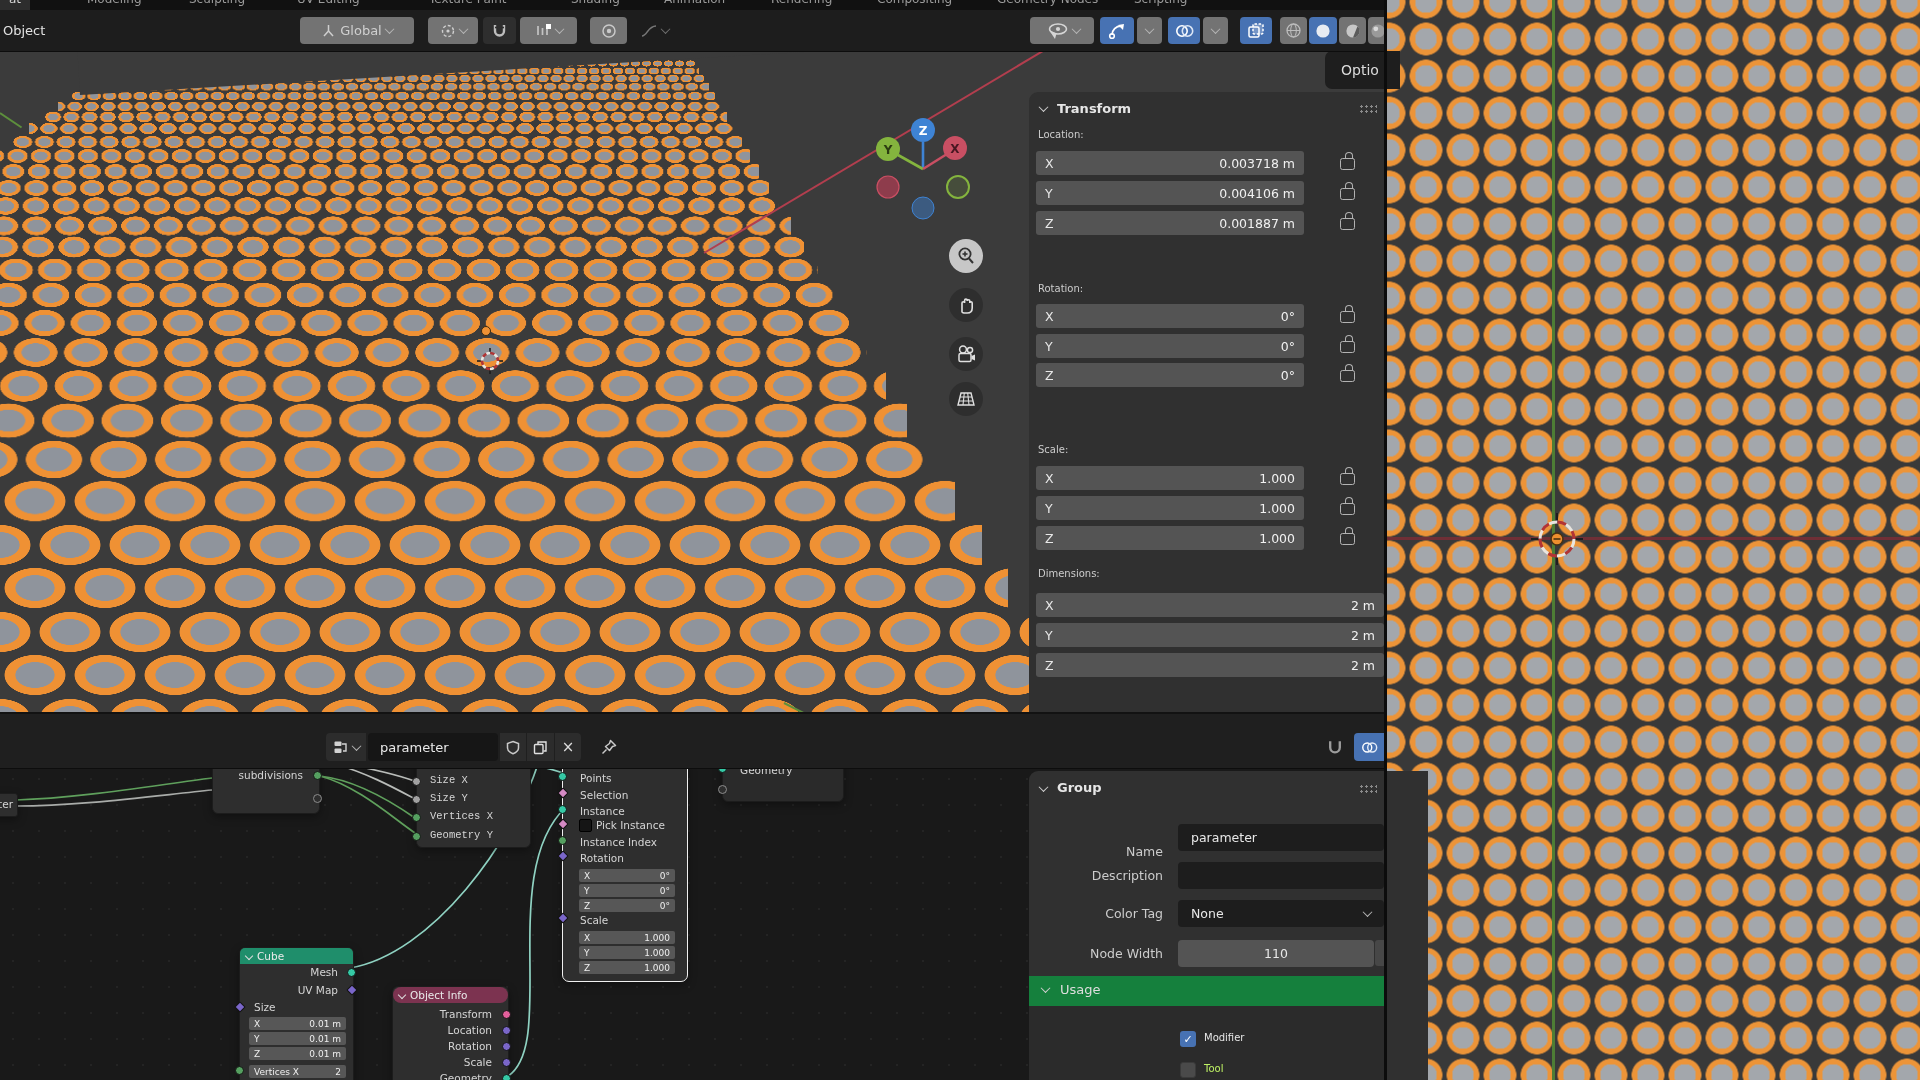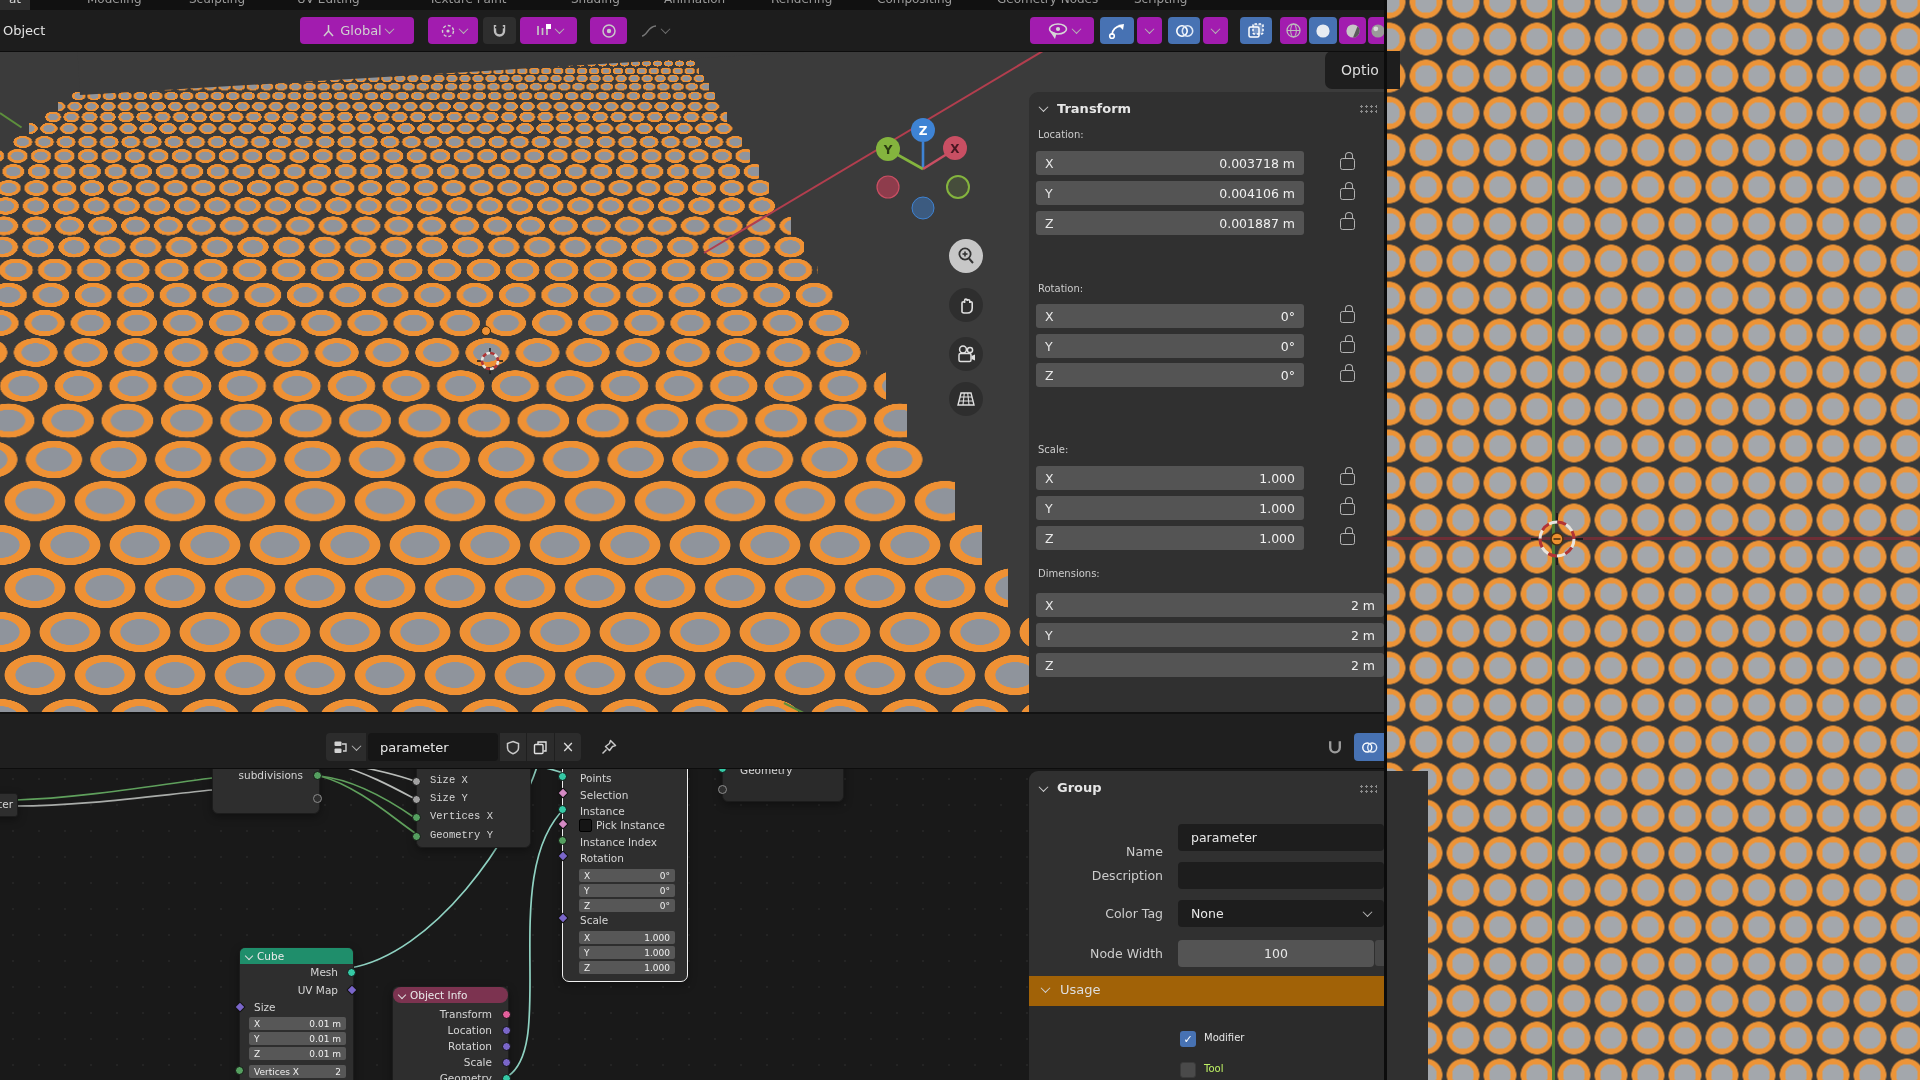--- a/index.html
+++ b/index.html
@@ -8,21 +8,21 @@
   #stage{position:absolute;left:0;top:0;width:1920px;height:1080px;}
 
   
   #topbar{left:0;top:0;width:1384px;height:10px;background:#111111;overflow:hidden;z-index:30;}
   .tab{position:absolute;top:-12px;height:22px;line-height:22px;padding:0 9px;color:#9b9b9b;
     font-size:12px;white-space:nowrap;}
   .tab.active{background:#2d2d2d;color:#d8d8d8;border-radius:5px 5px 0 0;}
 
   
   #vheader{left:0;top:10px;width:1384px;height:41px;background:#1d1d1d;border-bottom:1px solid #0d0d0d;z-index:28;}
-  .hbtn{position:absolute;top:7px;height:27px;background:#a21caf;border-radius:4px;display:flex;
+  .hbtn{position:absolute;top:7px;height:27px;background:#737373;border-radius:4px;display:flex;
     align-items:center;justify-content:center;color:#d0d0d0;font-size:13px;gap:4px;}
   .hbtn.blue{background:#4772b3;}
   .chev{display:inline-block;width:6px;height:6px;border-right:1.6px solid #b5b5b5;
     border-bottom:1.6px solid #b5b5b5;transform:rotate(45deg) translate(-1px,-1px);}
   .chev.dim{border-color:#6f6f6f;}
   .mode-label{position:absolute;left:3px;top:0;height:41px;line-height:41px;color:#e2e2e2;font-size:13px;}
 
   #optio-btn{left:1325px;top:51px;width:59px;height:38px;background:#1e1e1e;
     border-radius:7px 0 0 7px;color:#dcdcdc;font-size:14px;display:flex;align-items:center;
     padding-left:16px;z-index:27;}
@@ -600,25 +600,25 @@
       </div>
 
     <span class="glabel" style="top:135px;">Color Tag</span>
     <div class="gfield" style="top:129px;">
       <span>None</span>
       <span class="chev" style="margin-left:auto;"></span>
       </div>
 
     <span class="glabel" style="top:175px;">Node Width</span>
     <div class="gfield" style="top:169px;width:196px;background:#545454;justify-content:center;">
-      <span>100</span>
+      <span>110</span>
       </div>
     <div class="abs" style="left:346px;top:169px;width:9px;height:26px;background:#474747;border-radius:3px 0 0 3px;"></div>
 
-    <div class="abs" style="left:0;top:205px;width:355px;height:30px;background:#a16207;">
+    <div class="abs" style="left:0;top:205px;width:355px;height:30px;background:#15803d;">
       <span class="chev" style="position:absolute;left:13px;top:10px;border-color:#cfcfcf;"></span>
       <span class="plabel" style="left:31px;top:6px;font-size:13px;color:#dedede;">Usage</span>
     </div>
     <div class="abs" style="left:0;top:235px;width:355px;height:74px;background:#2b2b2b;">
       <div class="cb on" style="left:151px;top:25px;" id="cb-modifier">✓</div>
       <span class="plabel" style="left:175px;top:26px;color:#e6e6e6;">Modifier</span>
       <div class="cb off" style="left:151px;top:56px;" id="cb-tool"></div>
       <span class="plabel" style="left:175px;top:57px;color:#bef264;">Tool</span>
     </div>
   </div>

